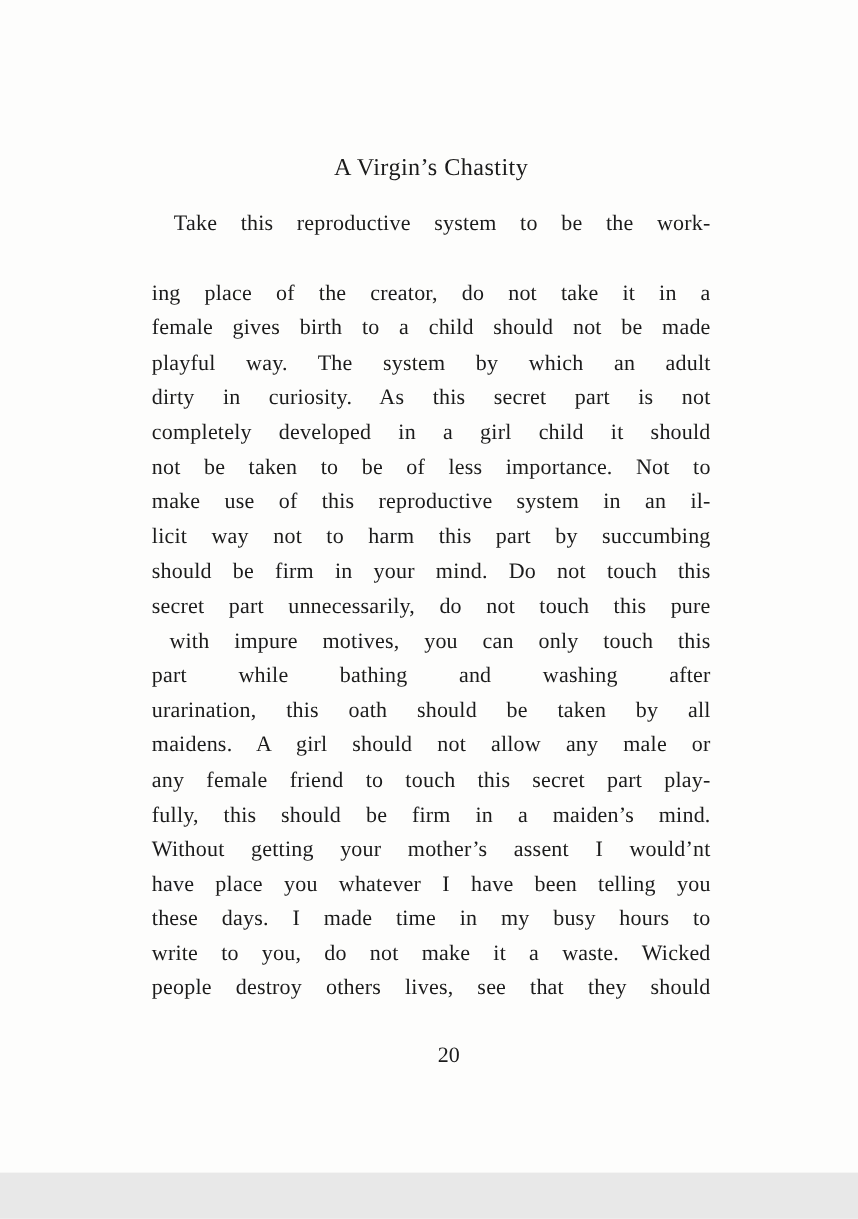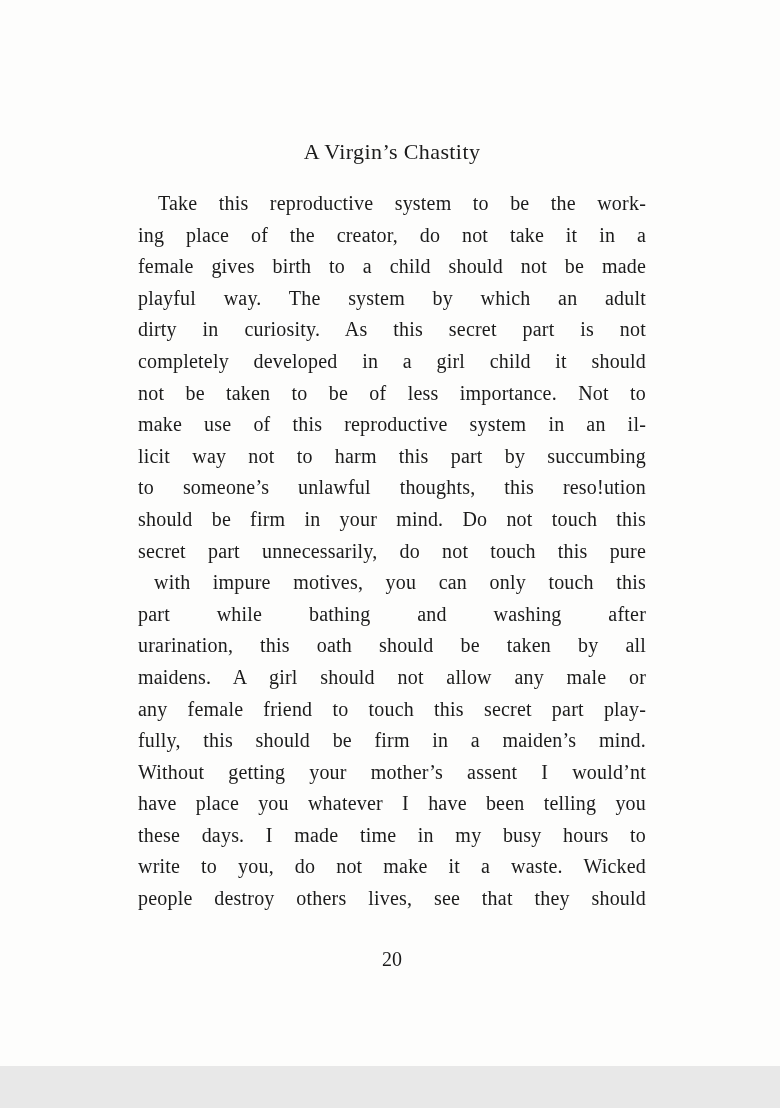--- a/index.html
+++ b/index.html
@@ -40,45 +40,44 @@
     line-height: 31.6px;
     letter-spacing: 0.2px;
     text-align: justify;
     text-align-last: justify;
     -moz-text-align-last: justify;
     white-space: nowrap; 
   }
   .page-number {
     position: absolute;
     top: 944px;
-    left: 138px;
+    left: 154px;
     width: 508px;
     text-align: center;
     font-size: 20px;
     line-height: 31.6px;
   }
 </style>
 </head>
 <body>
 
 <div class="page" style="--paper: #fdfdfc; --ink: #1b1b1b;">
 
   <div class="chapter-title">A Virgin’s Chastity</div>
 
   <div class="body-text" id="body-text">
       <div class="text-line" style="white-space: normal; margin-left: 20px;">Take this reproductive system to be the work-</div>
-      <div class="text-line" style="white-space: normal;">ing place of the creator, do not take it in a</div>
+      <div class="text-line" style="white-space: normal; margin-top: 32px;">ing place of the creator, do not take it in a</div>
       <div class="text-line" style="white-space: normal;">female gives birth to a child should not be made</div>
       <div class="text-line" style="white-space: normal;">playful way. The system by which an adult</div>
       <div class="text-line" style="white-space: normal;">dirty in curiosity. As this secret part is not</div>
       <div class="text-line" style="white-space: normal;">completely developed in a girl child it should</div>
       <div class="text-line" style="white-space: normal;">not be taken to be of less importance. Not to</div>
       <div class="text-line" style="white-space: normal;">make use of this reproductive system in an il-</div>
       <div class="text-line" style="white-space: normal;">licit way not to harm this part by succumbing</div>
-      <div class="text-line" style="white-space: normal;">to someone’s unlawful thoughts, this reso!ution</div>
       <div class="text-line" style="white-space: normal;">should be firm in your mind. Do not touch this</div>
       <div class="text-line" style="white-space: normal;">secret part unnecessarily, do not touch this pure</div>
       <div class="text-line" style="white-space: normal; margin-left: 16px;">with impure motives, you can only touch this</div>
       <div class="text-line" style="white-space: normal;">part while bathing and washing after</div>
       <div class="text-line" style="white-space: normal;">urarination, this oath should be taken by all</div>
       <div class="text-line" style="white-space: normal;">maidens. A girl should not allow any male or</div>
       <div class="text-line" style="white-space: normal;">any female friend to touch this secret part play-</div>
       <div class="text-line" style="white-space: normal;">fully, this should be firm in a maiden’s mind.</div>
       <div class="text-line" style="white-space: normal;">Without getting your mother’s assent I would’nt</div>
       <div class="text-line" style="white-space: normal;">have place you whatever I have been telling you</div>

